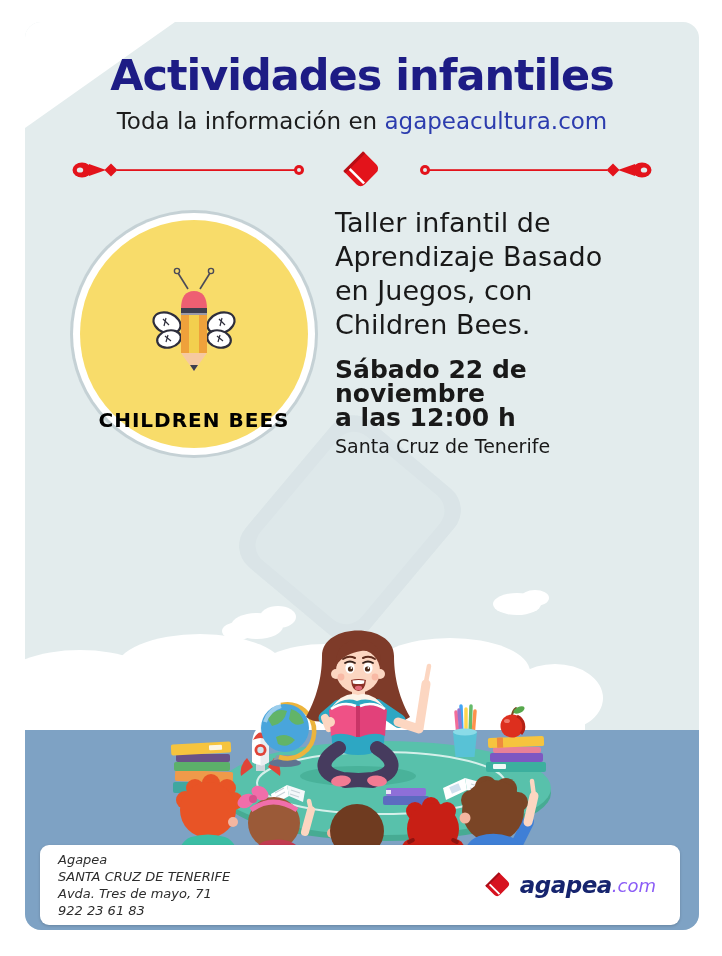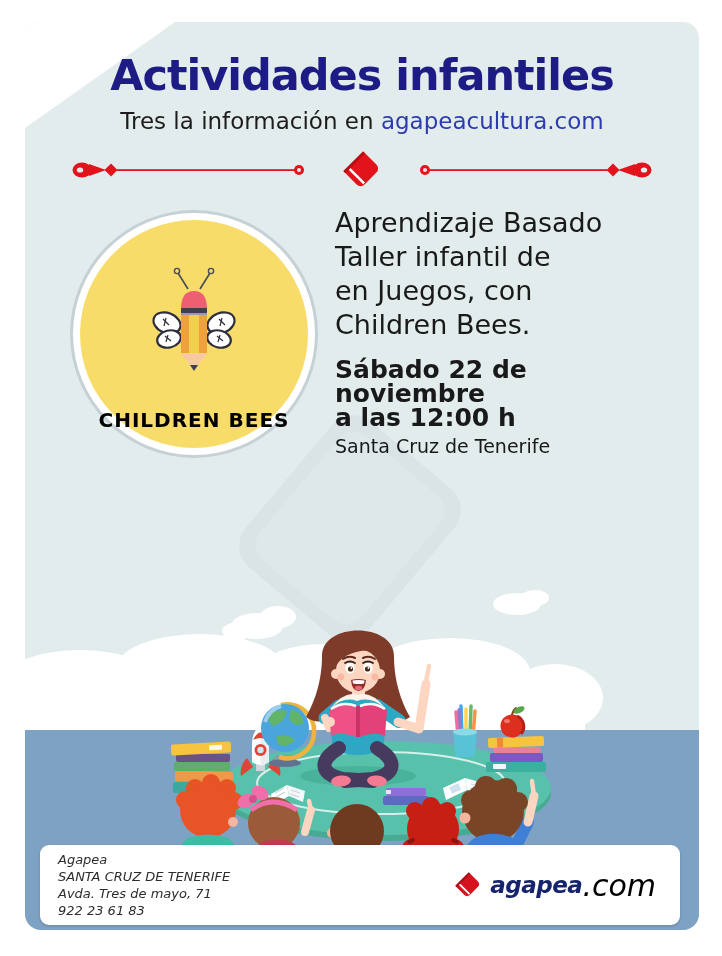--- a/index.html
+++ b/index.html
@@ -55,21 +55,21 @@
   .footer-card{
     position:absolute;left:15px;top:823px;width:640px;height:80px;background:#ffffff;
     border-radius:9px;z-index:8;box-shadow:0 1px 3px rgba(0,0,0,0.18);
     display:flex;align-items:center;justify-content:space-between;font-style:italic;
   }
   .footer-text{padding-left:18px;font-size:13px;line-height:17px;color:#2d2d2d;}
   .footer-text div{white-space:nowrap;}
   .brand{display:flex;align-items:center;margin-right:24px;}
   .brand svg{margin-right:7px;}
   .brand-name{font-size:23px;font-weight:bold;color:#16246e;letter-spacing:-0.5px;}
-  .brand-domain{font-size:30px;color:#000000;}
+  .brand-domain{font-size:18px;color:#8b5cf6;}
 </style>
 </head>
 <body>
 
 <div class="card">
 
   <div class="watermark">
     <div class="inner"></div>
   </div>
 
@@ -263,21 +263,21 @@
       <circle cx="468" cy="251" r="31" fill="#7a4526"></circle>
       <circle cx="440" cy="258" r="5.5" fill="#f4b6a0"></circle>
       <path d="M434,310 Q438,281 454,276 Q470,271 486,277 Q498,282 500,310 Z" fill="#3f7fd6"></path>
     </g>
   </svg>
 
   <div class="chamfer"></div>
 
   <div class="title">Actividades infantiles</div>
   <div class="subtitle">
-    <span>Tres la información en </span><span class="link">agapeacultura.com</span>
+    <span>Toda la información en </span><span class="link">agapeacultura.com</span>
   </div>
 
   <svg class="divider" viewBox="0 0 674 48">
     <g fill="#e3131b" stroke="none">
       <ellipse cx="57" cy="24" rx="9.5" ry="7.5"></ellipse>
       <ellipse cx="55" cy="24" rx="3.2" ry="2.6" fill="#e3eced"></ellipse>
       <path d="M64,18 L81,24 L64,30 Z"></path>
       <path d="M86,17.5 L92.5,24 L86,30.5 L79.5,24 Z"></path>
       <rect x="92" y="23.2" width="178" height="1.8"></rect>
       <circle cx="274" cy="24" r="5"></circle>
@@ -319,22 +319,22 @@
       <rect x="-13" y="-12" width="26" height="38" fill="#efa13b"></rect>
       <rect x="-5" y="-12" width="10" height="38" fill="#f3cf4e"></rect>
       <path d="M-13,26 L0,44 L13,26 Z" fill="#f6c9a1"></path>
       <path d="M-4,38 L0,44 L4,38 Z" fill="#3f3f4e"></path>
     </svg>
     <div class="badge-label">CHILDREN BEES</div>
   </div>
 
   <div class="event">
     <div class="desc">
+      <span>Taller infantil de</span>
       <span>Aprendizaje Basado</span>
-      <span>Taller infantil de</span>
       <span>en Juegos, con</span>
       <span>Children Bees.</span>
     </div>
     <div class="when">
       <span>Sábado 22 de noviembre</span>
       <span>a las 12:00 h</span>
     </div>
     <div class="where">
       <span>Santa Cruz de Tenerife</span>
     </div>

